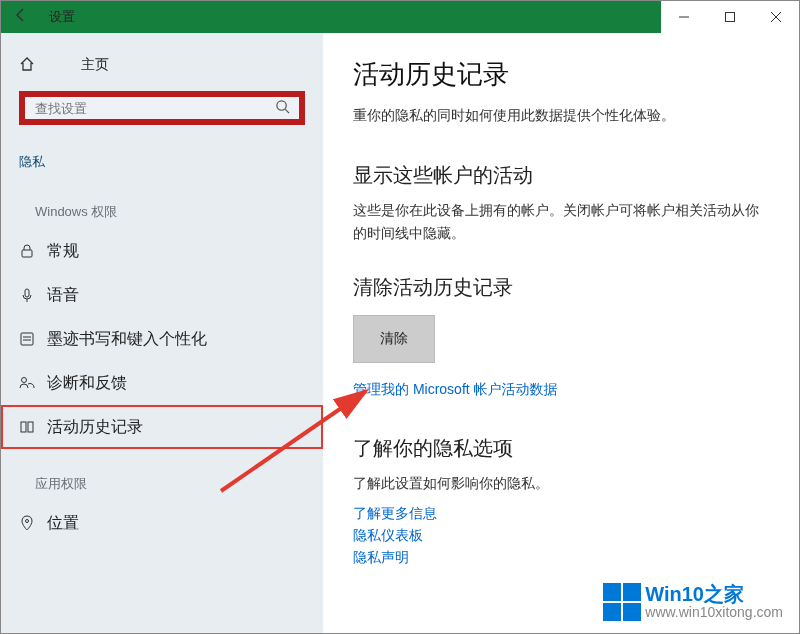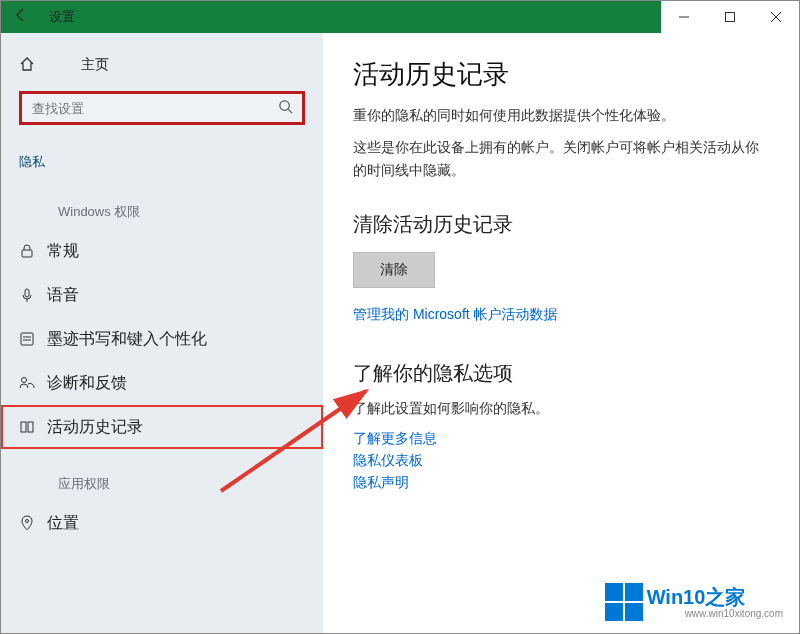--- a/index.html
+++ b/index.html
@@ -8,43 +8,43 @@
 .titlebar { height: 32px; display: flex; align-items: center; background: #15803d; }
 .titlebar .back { width: 40px; text-align: center; font-size: 16px; color: #333; cursor: pointer; }
 .titlebar .title { flex: 0 0 auto; margin-left: 8px; font-size: 13px; color: #222; }
 .titlebar .spacer { flex: 1; }
 .wbtn { width: 46px; height: 32px; display: flex; align-items: center; justify-content: center; color: #333; cursor: pointer; background: #fff; }
 .wbtn.min, .wbtn.max, .wbtn.close { background: #fff; }
 .body { flex: 1; display: flex; min-height: 0; }
 .sidebar { width: 322px; background: #e8edf2; padding: 12px 0 0 0; overflow: hidden; position: relative; }
 .home-row { display: flex; align-items: center; height: 40px; padding: 0 18px; font-size: 14px; color: #222; cursor: pointer; gap: 40px; }
 .home-row .icon { width: 22px; text-align: left; font-size: 15px; }
-.searchwrap { margin: 6px 18px 10px 18px; height: 34px; border: 3px solid #b91c1c; display: flex; align-items: center; background: #eef2f6; }
+.searchwrap { margin: 6px 18px 10px 18px; height: 34px; border: 6px solid #b91c1c; display: flex; align-items: center; background: #eef2f6; }
 .searchwrap input { flex: 1; border: none; background: transparent; outline: none; font-size: 13px; padding: 0 10px; color: #333; }
 .searchwrap .sicon { width: 34px; text-align: center; color: #444; cursor: pointer; }
 .section-label { padding: 18px 18px 6px 18px; font-size: 13px; color: #0c4a6e; font-weight: 400; }
-.category-label { padding: 26px 18px 8px 34px; font-size: 13px; color: #6a6f76; margin-left: 23px; }
+.category-label { padding: 26px 18px 8px 34px; font-size: 13px; color: #6a6f76; }
 .nav-item { display: flex; align-items: center; height: 44px; padding: 0 18px; font-size: 16px; color: #222; cursor: pointer; }
 .nav-item .nicon { width: 28px; display: flex; align-items: center; justify-content: flex-start; }
 .nav-item .nicon svg { width: 16px; height: 16px; }
 .nav-item.highlight { outline: 2px solid #e23a2e; outline-offset: -2px; }
 .content { flex: 1; padding: 24px 30px 20px 30px; overflow: hidden; position: relative; background: #fff; }
 .content h1 { font-size: 26px; font-weight: 400; color: #111; margin-bottom: 12px; }
 .content p { font-size: 14px; color: #333; line-height: 1.6; margin-bottom: 10px; }
 .content h2 { font-size: 20px; font-weight: 400; color: #222; margin-top: 36px; margin-bottom: 10px; }
 .content h2.tight { margin-top: 30px; }
 .subp { font-size: 13px; color: #555; line-height: 1.7; margin-bottom: 10px; }
-.btn-clear { display: inline-block; background: #ccc; border: 1px solid #bbb; padding: 8px 26px; font-size: 14px; color: #222; cursor: pointer; margin-top: 4px; margin-bottom: 18px; }
+.btn-clear { display: inline-block; background: #ccc; border: 1px solid #bbb; padding: 14px 26px; font-size: 14px; color: #222; cursor: pointer; margin-top: 4px; margin-bottom: 18px; }
 .link { color: #0066cc; font-size: 14px; cursor: pointer; display: block; margin-bottom: 4px; }
 .watermark { position: absolute; right: 16px; bottom: 12px; display: flex; align-items: center; gap: 4px; }
 .watermark .winlogo { display: grid; grid-template-columns: 18px 18px; grid-template-rows: 18px 18px; gap: 2px; }
 .watermark .winlogo div { background: #0078d7; }
 .watermark .wtext { display: flex; flex-direction: column; align-items: flex-start; line-height: 1.1; }
 .watermark .wtext .big { font-size: 20px; color: #0078d7; font-weight: 600; }
-.watermark .wtext .small { font-size: 10px; color: #888; margin-left: 38px; }
+.watermark .wtext .small { font-size: 14px; color: #888; }
 .arrow { position: absolute; pointer-events: none; }
 </style>
 </head>
 <body>
 
 <div class="window">
 
   <div class="titlebar">
     <div class="back">
       <svg width="16" height="16" viewBox="0 0 16 16">
@@ -160,20 +160,21 @@
         </span>
         <span>位置</span>
       </div>
 
     </div>
 
     <div class="content">
       <h1>活动历史记录</h1>
       <p>重你的隐私的同时如何使用此数据提供个性化体验。</p>
 
+      <h2>显示这些帐户的活动</h2>
       <p class="subp">这些是你在此设备上拥有的帐户。关闭帐户可将帐户相关活动从你的时间线中隐藏。</p>
 
       <h2 class="tight">清除活动历史记录</h2>
       <button class="btn-clear">清除</button>
       <span class="link">管理我的 Microsoft 帐户活动数据</span>
 
       <h2>了解你的隐私选项</h2>
       <p class="subp">了解此设置如何影响你的隐私。</p>
       <span class="link">了解更多信息</span>
       <span class="link">隐私仪表板</span>

